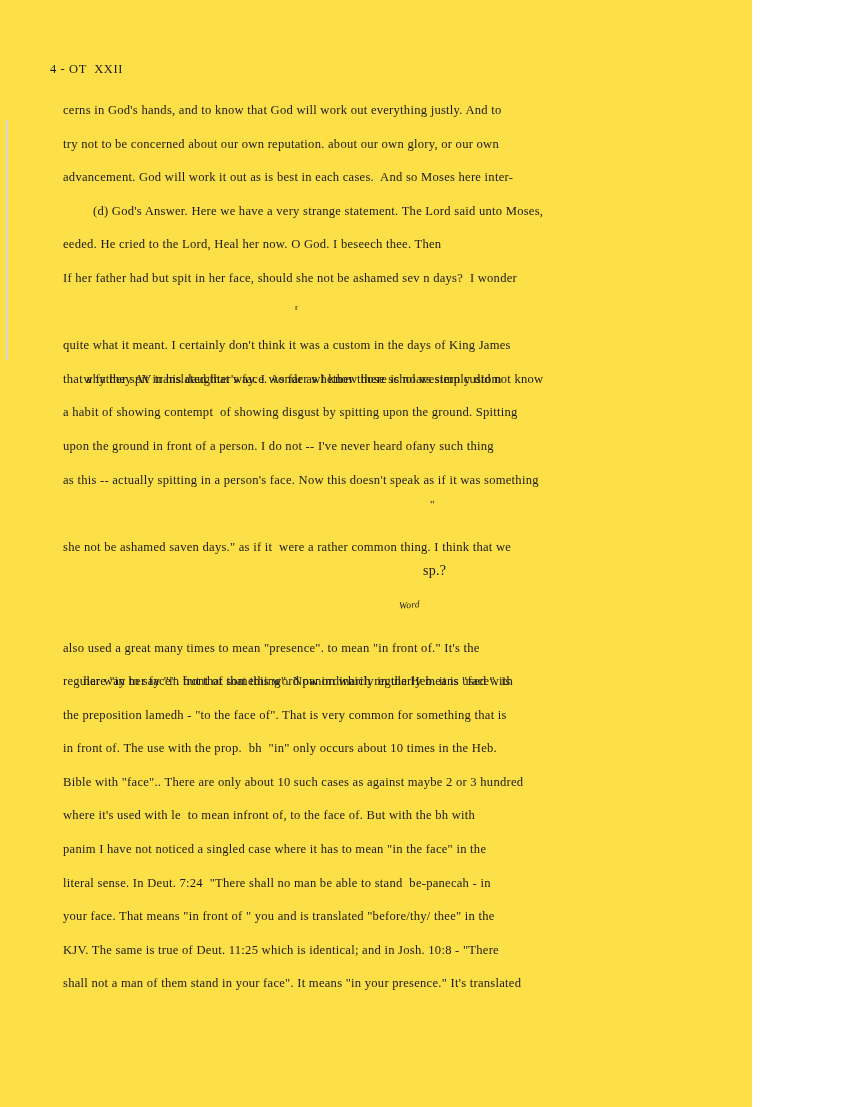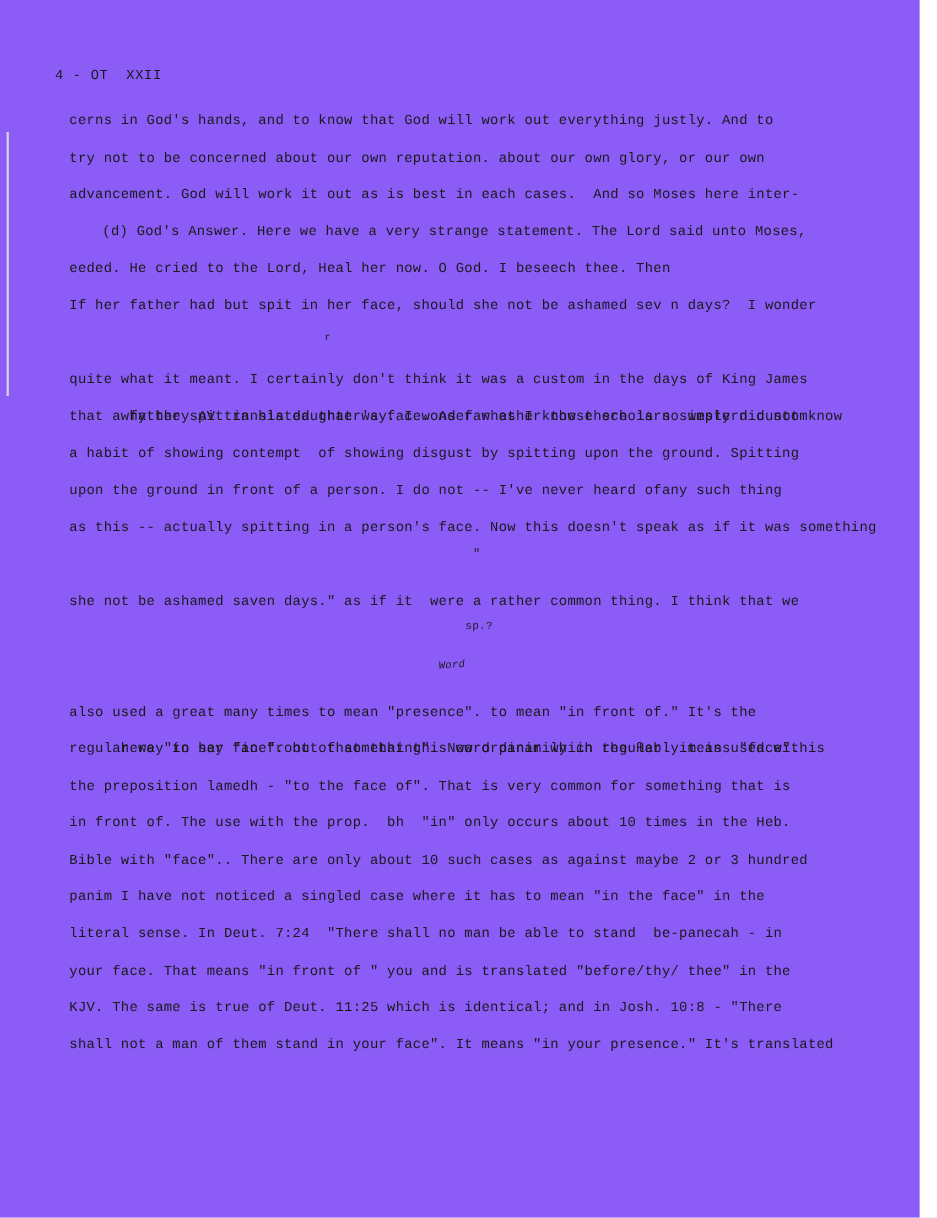--- a/index.html
+++ b/index.html
@@ -2,24 +2,24 @@
 <html><head>
 <meta charset="utf-8">
 <style>
   html, body {
     margin: 0;
     padding: 0;
     background: #ffffff;
   }
   .page {
     position: relative;
-    width: 836px;
+    width: 752px;
     height: 1107px;
-    background: #8b5cf6;
-    font-family: Liberation Mono, monospace;
+    background: #fde047;
+    font-family: Liberation Serif, serif;
     color: #1a1a1a;
     overflow: hidden;
   }
   .left-edge-mark {
     position: absolute;
     left: 6px;
     top: 120px;
     width: 2px;
     height: 240px;
     background: #d8d8d8;
@@ -61,21 +61,21 @@
     font-size: 9px;
   }
   .ann-quote {
     left: 367px;
     top: 2px;
     font-size: 11px;
   }
   .ann-sp {
     left: 360px;
     top: 2px;
-    font-size: 10px;
+    font-size: 14px;
   }
   .ann-word {
     left: 336px;
     top: 2px;
     font-size: 9.5px;
     font-style: italic;
     transform: rotate(-4deg);
   }
 </style>
 </head>
@@ -120,20 +120,21 @@
     <div class="ln">
       <span class="sup ann-word">Word</span>
       <span>here "in her face". but that that this word panim which regularly means "face". is</span>
     </div>
 
     <div class="ln">also used a great many times to mean "presence". to mean "in front of." It's the</div>
     <div class="ln">regular way to say "in front of something". Now ordinarily in the Heb. it is used with</div>
     <div class="ln">the preposition lamedh - "to the face of". That is very common for something that is</div>
     <div class="ln">in front of. The use with the prop.  bh  "in" only occurs about 10 times in the Heb.</div>
     <div class="ln">Bible with "face".. There are only about 10 such cases as against maybe 2 or 3 hundred</div>
+    <div class="ln">where it's used with le  to mean infront of, to the face of. But with the bh with</div>
     <div class="ln">panim I have not noticed a singled case where it has to mean "in the face" in the</div>
     <div class="ln">literal sense. In Deut. 7:24  "There shall no man be able to stand  be-panecah - in</div>
     <div class="ln">your face. That means "in front of " you and is translated "before/thy/ thee" in the</div>
     <div class="ln">KJV. The same is true of Deut. 11:25 which is identical; and in Josh. 10:8 - "There</div>
     <div class="ln">shall not a man of them stand in your face". It means "in your presence." It's translated</div>
 
   </div>
 </div>
 
 </body></html>

